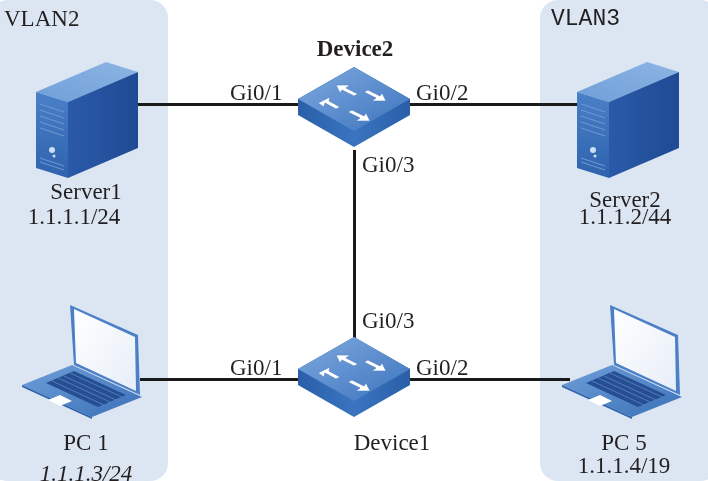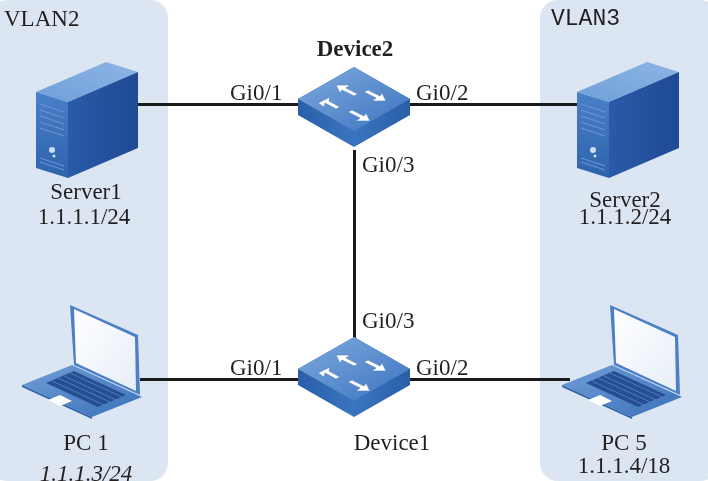--- a/index.html
+++ b/index.html
@@ -114,23 +114,23 @@
     <line x1="6" y1="62" x2="30" y2="70"></line>
     <line x1="6" y1="68" x2="30" y2="76"></line>
     <line x1="6" y1="98" x2="30" y2="106"></line>
     <line x1="6" y1="102" x2="30" y2="110"></line>
   </g>
   <circle cx="18" cy="90" r="3" fill="#cfe0f5"></circle>
   <circle cx="20" cy="96" r="1.5" fill="#cfe0f5"></circle>
 </svg>
 
 <div class="lbl center" style="left:86px; top:181px;">Server1</div>
-<div class="lbl center" style="left:84px; top:206px;">1.1.1.1/24</div>
+<div class="lbl center" style="left:74px; top:206px;">1.1.1.1/24</div>
 <div class="lbl center" style="left:625px; top:189px;">Server2</div>
-<div class="lbl center" style="left:625px; top:206px;">1.1.1.2/24</div>
+<div class="lbl center" style="left:625px; top:206px;">1.1.1.2/44</div>
 
 <svg class="dev" style="left:22px; top:305px;" width="124" height="112" viewBox="0 0 124 112">
   <defs>
     <linearGradient id="lapBase" x1="0" y1="0" x2="1" y2="1">
       <stop offset="0" stop-color="#6f9fd8"></stop>
       <stop offset="1" stop-color="#3b70b8"></stop>
     </linearGradient>
     <linearGradient id="lapScreen" x1="0" y1="0" x2="1" y2="1">
       <stop offset="0" stop-color="#ffffff"></stop>
       <stop offset="1" stop-color="#e7eef8"></stop>
@@ -161,13 +161,13 @@
     <line x1="36" y1="73" x2="88" y2="97"></line>
     <line x1="42" y1="71" x2="94" y2="95"></line>
     <line x1="48" y1="68" x2="100" y2="92"></line>
   </g>
   <path d="M26 95 L38 90 L50 96 L38 101 Z" fill="#ffffff"></path>
 </svg>
 
 <div class="lbl center" style="left:86px; top:432px;text-align:right;">PC 1</div>
 <div class="lbl center" style="left:86px; top:463px;font-style:italic;">1.1.1.3/24</div>
 <div class="lbl center" style="left:624px; top:432px;">PC 5</div>
-<div class="lbl center" style="left:624px; top:455px;">1.1.1.4/18</div>
+<div class="lbl center" style="left:624px; top:455px;">1.1.1.4/19</div>
 
 </body></html>

